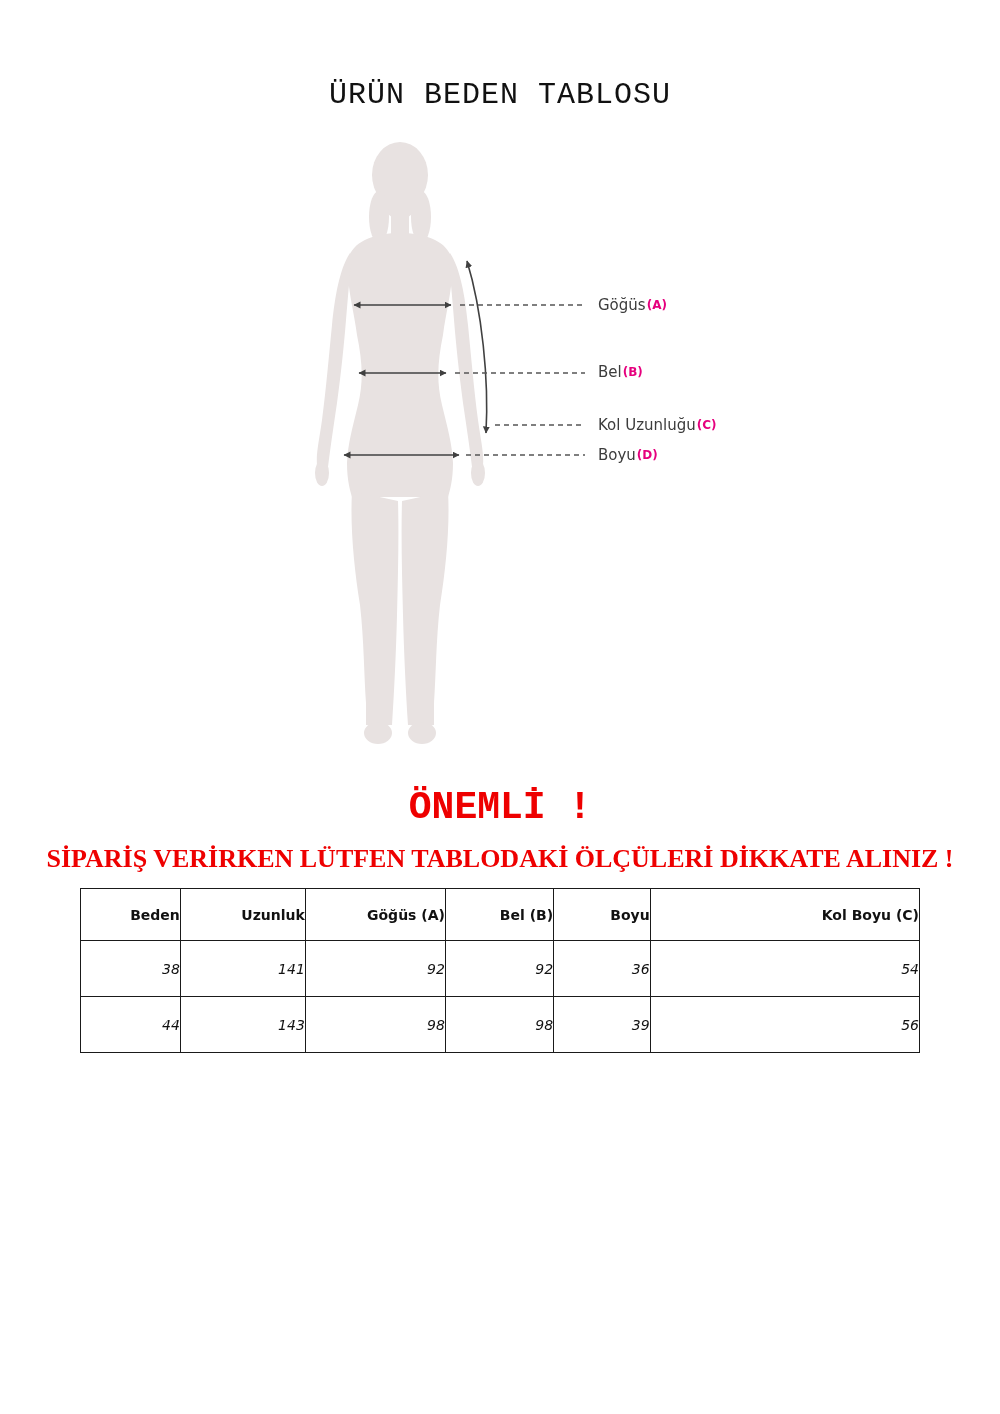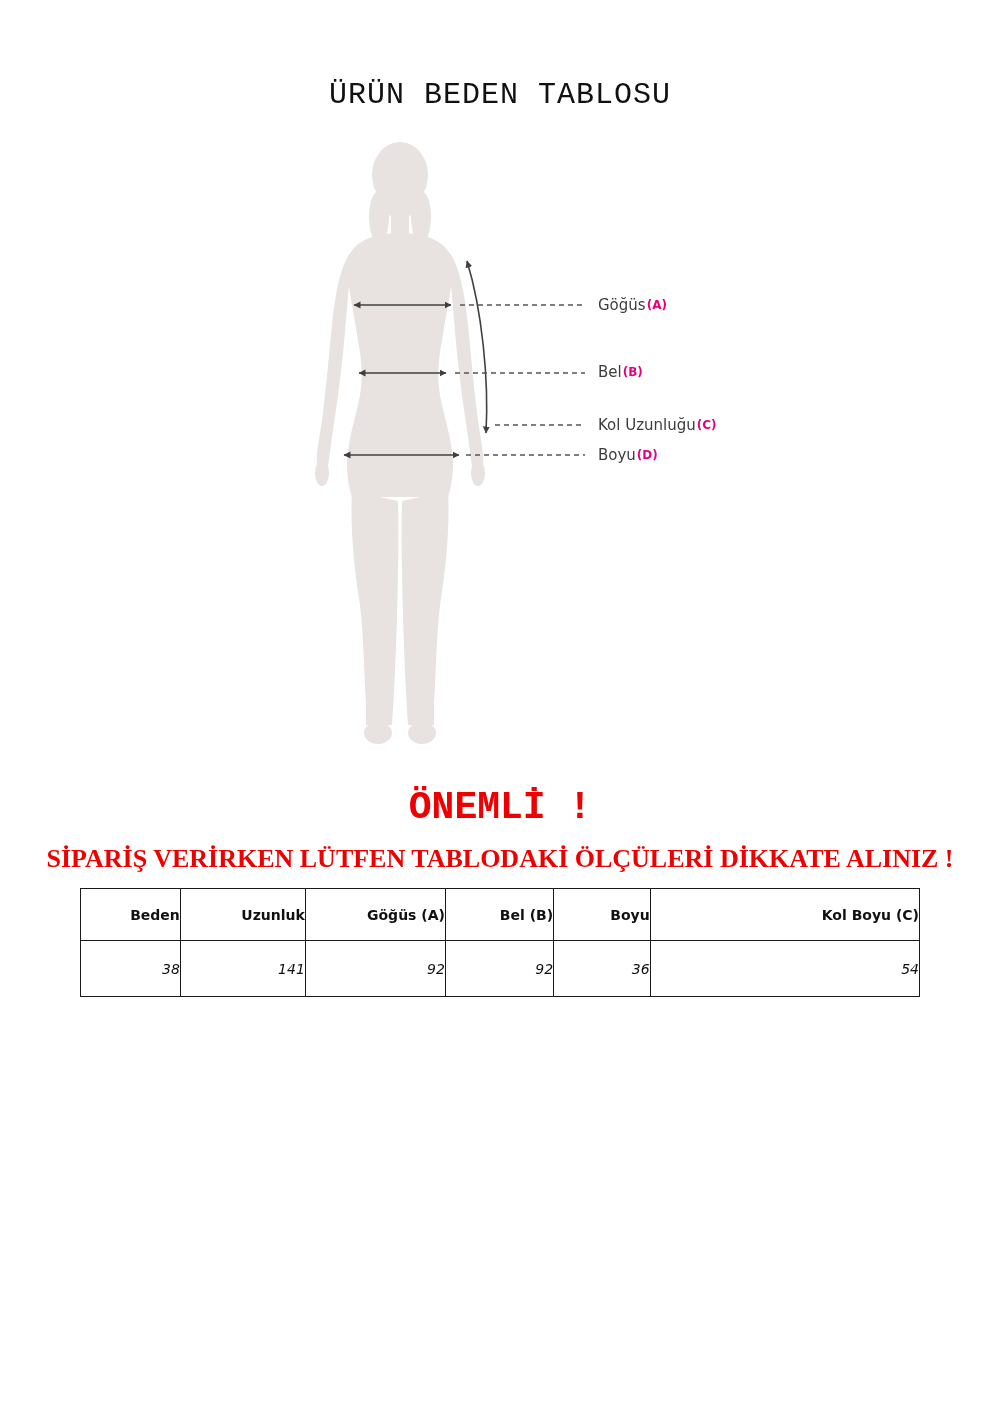--- a/index.html
+++ b/index.html
@@ -187,16 +187,24 @@
     </thead>
     <tbody>
       <tr>
         <td>38</td>
         <td>141</td>
         <td>92</td>
         <td>92</td>
         <td>36</td>
         <td>54</td>
       </tr>
+      <tr>
+        <td>44</td>
+        <td>143</td>
+        <td>98</td>
+        <td>98</td>
+        <td>39</td>
+        <td>56</td>
+      </tr>
     </tbody>
   </table>
 
 </div>
 
 </body></html>

